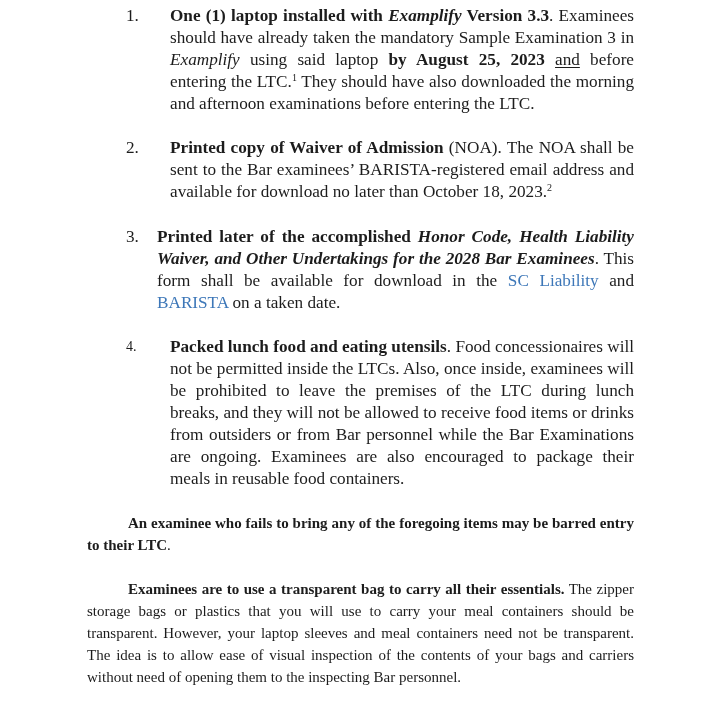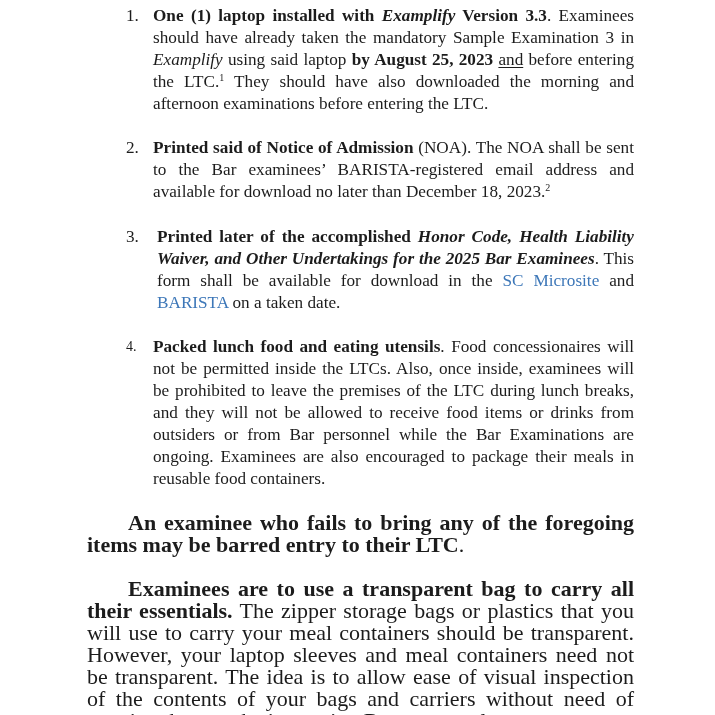--- a/index.html
+++ b/index.html
@@ -30,64 +30,64 @@
       font-size: 17.2px;
       line-height: 22px;
     }
     .item .num {
       position: absolute;
       left: 0;
       top: 0;
       width: 26px;
     }
     .item .body {
-      margin-left: 27px;
+      margin-left: 44px;
       text-align: justify;
       text-align-last: left;
     }
     .item3 .body { margin-left: 31px; }
     .item4 .num { font-size: 14px; }
     b { font-weight: bold; }
     i { font-style: italic; }
     .u { text-decoration: underline; text-underline-offset: 2px; }
     .link { color: #3d77b8; }
     sup {
       font-size: 10px;
       line-height: 0;
       vertical-align: 6px;
     }
     .para {
       position: absolute;
       left: 87px;
       width: 547px;
-      font-size: 22px;
+      font-size: 15px;
       line-height: 22px;
       text-align: justify;
       text-align-last: left;
       text-indent: 41px;
     }
   </style>
 </head>
 <body>
 
 <div class="page">
 
   <div class="item item1" style="top:5px;">
     <span class="num">1.</span>
     <div class="body"><b>One (1) laptop installed with </b><b><i>Examplify</i></b><b> Version 3.3</b><span>. Examinees should have already taken the mandatory Sample Examination 3 in </span><i>Examplify</i><span> using said laptop </span><b>by August 25, 2023</b> <span class="u">and</span><span> before entering the LTC.</span><sup>1</sup><span> They should have also downloaded the morning and afternoon examinations before entering the LTC.</span></div>
   </div>
 
   <div class="item item2" style="top:137px;">
     <span class="num">2.</span>
-    <div class="body"><b>Printed said of Notice of Admission</b><span> (NOA). The NOA shall be sent to the Bar examinees’ BARISTA-registered email address and available for download no later than December 18, 2023.</span><sup>2</sup></div>
+    <div class="body"><b>Printed copy of Waiver of Admission</b><span> (NOA). The NOA shall be sent to the Bar examinees’ BARISTA-registered email address and available for download no later than October 18, 2023.</span><sup>2</sup></div>
   </div>
 
   <div class="item item3" style="top:226px;">
     <span class="num">3.</span>
-    <div class="body"><b>Printed later of the accomplished </b><b><i>Honor Code, Health Liability Waiver, and Other Undertakings for the 2025 Bar Examinees</i></b><span>. This form shall be available for download in the </span><span class="link">SC Microsite</span><span> and </span><span class="link">BARISTA</span><span> on a taken date.</span></div>
+    <div class="body"><b>Printed later of the accomplished </b><b><i>Honor Code, Health Liability Waiver, and Other Undertakings for the 2028 Bar Examinees</i></b><span>. This form shall be available for download in the </span><span class="link">SC Liability</span><span> and </span><span class="link">BARISTA</span><span> on a taken date.</span></div>
   </div>
 
   <div class="item item4" style="top:336px;">
     <span class="num">4.</span>
     <div class="body"><b>Packed lunch food and eating utensils</b><span>. Food concessionaires will not be permitted inside the LTCs. Also, once inside, examinees will be prohibited to leave the premises of the LTC during lunch breaks, and they will not be allowed to receive food items or drinks from outsiders or from Bar personnel while the Bar Examinations are ongoing. Examinees are also encouraged to package their meals in reusable food containers.</span></div>
   </div>
 
   <div class="para" style="top:512px;"><b>An examinee who fails to bring any of the foregoing items may be barred entry to their LTC</b><span>.</span></div>
 
   <div class="para" style="top:578px;"><b>Examinees are to use a transparent bag to carry all their essentials.</b><span> The zipper storage bags or plastics that you will use to carry your meal containers should be transparent. However, your laptop sleeves and meal containers need not be transparent. The idea is to allow ease of visual inspection of the contents of your bags and carriers without need of opening them to the inspecting Bar personnel.</span></div>

